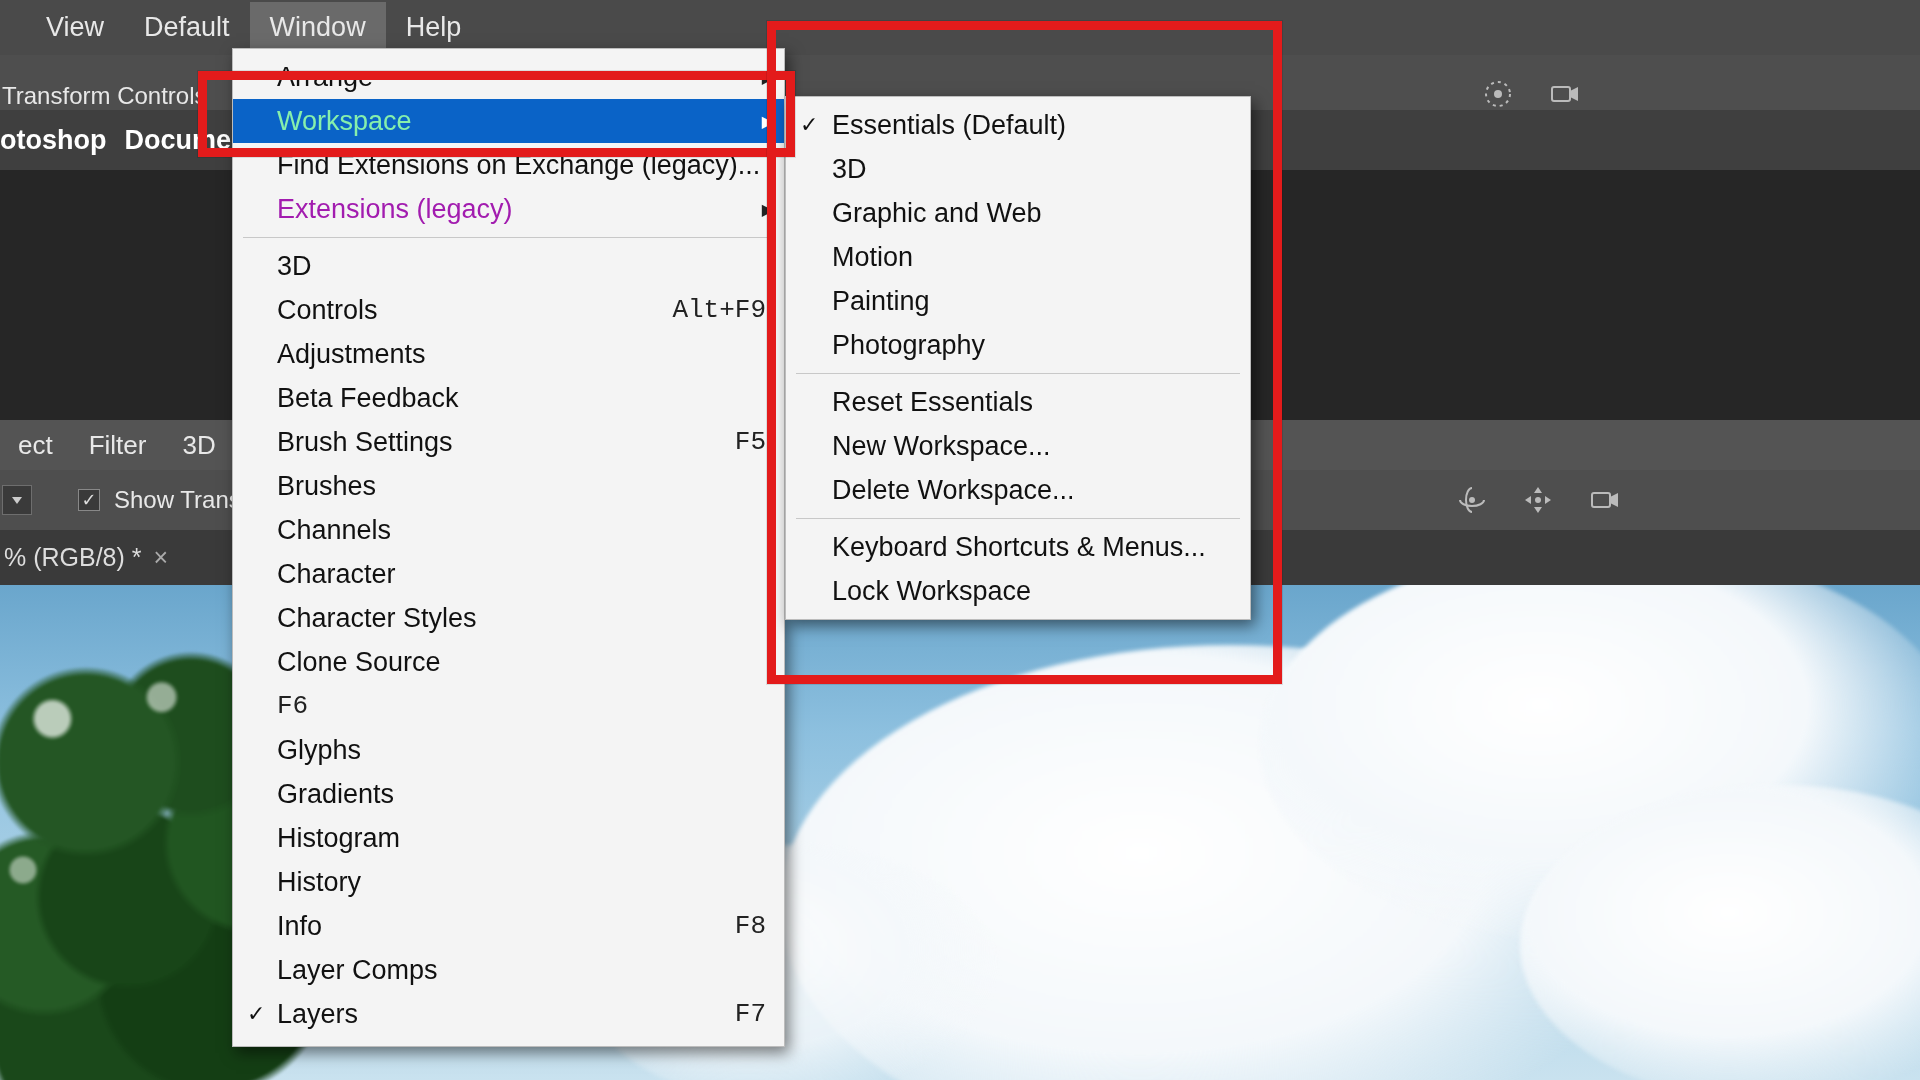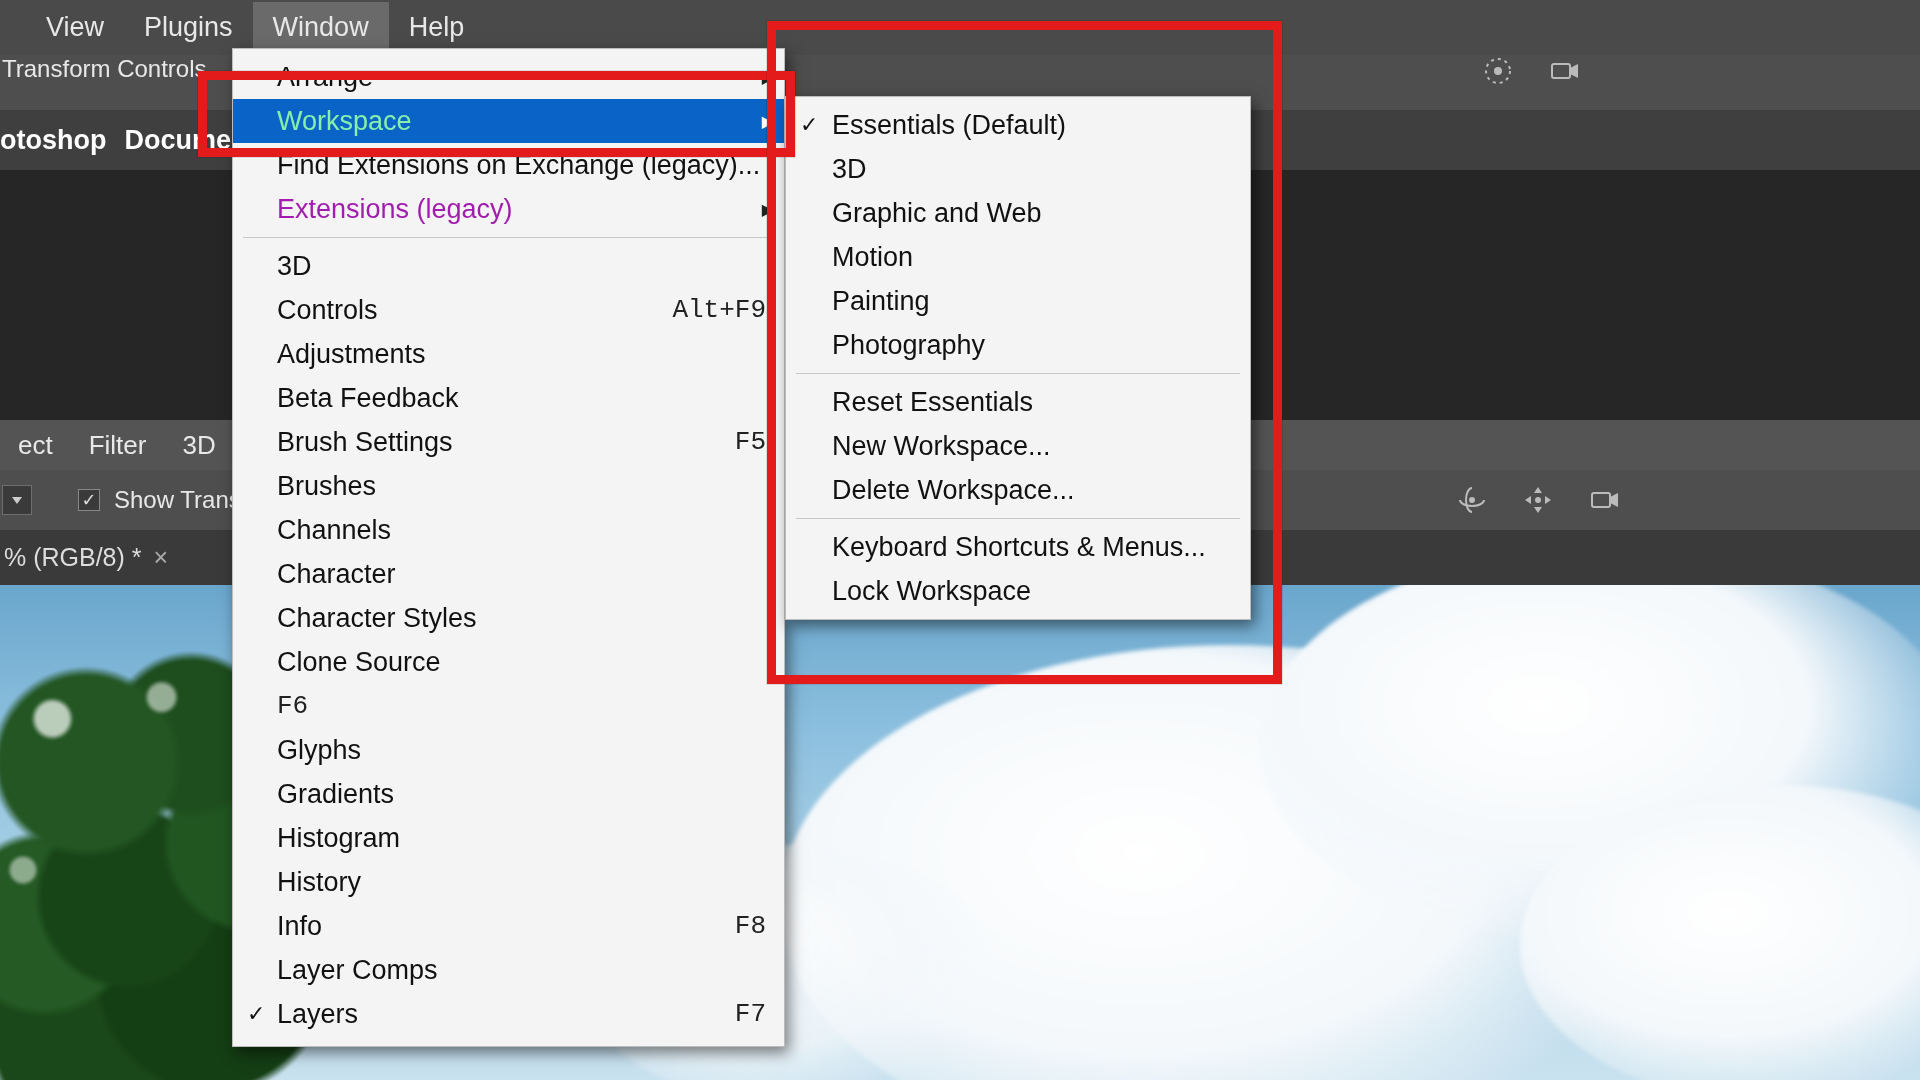--- a/index.html
+++ b/index.html
@@ -27,21 +27,21 @@
     background: #6a6a6a;
   }
 
   
   .bar2 {
     position: absolute;
     top: 55px; left: 0; right: 0;
     height: 55px;
     background: #4e4e4e;
     display: flex;
-    align-items: flex-start;
+    align-items: flex-end;
     color: #e8e8e8;
     font-size: 24px;
     padding-left: 0;
   }
   .bar2 .txt { padding: 0 8px 0 2px; }
   .bar2 .iconrow {
     position: absolute;
     right: 340px;
     display: flex;
     gap: 34px;
@@ -271,21 +271,21 @@
   }
 
   svg { display: block; }
 </style>
 </head>
 <body>
 
 <div class="menubar">
   <span class="menu-item" style="padding-left:6px; min-width:0;"></span>
   <span class="menu-item">View</span>
-  <span class="menu-item">Plugins</span>
+  <span class="menu-item">Default</span>
   <span class="menu-item active">Window</span>
   <span class="menu-item">Help</span>
 </div>
 
 <div class="bar2">
   <span class="txt">Transform Controls</span>
   <div class="iconrow">
     <span class="mini-icon">
       <svg viewBox="0 0 32 32">
           <circle cx="16" cy="16" r="4" fill="#bbb"></circle>

